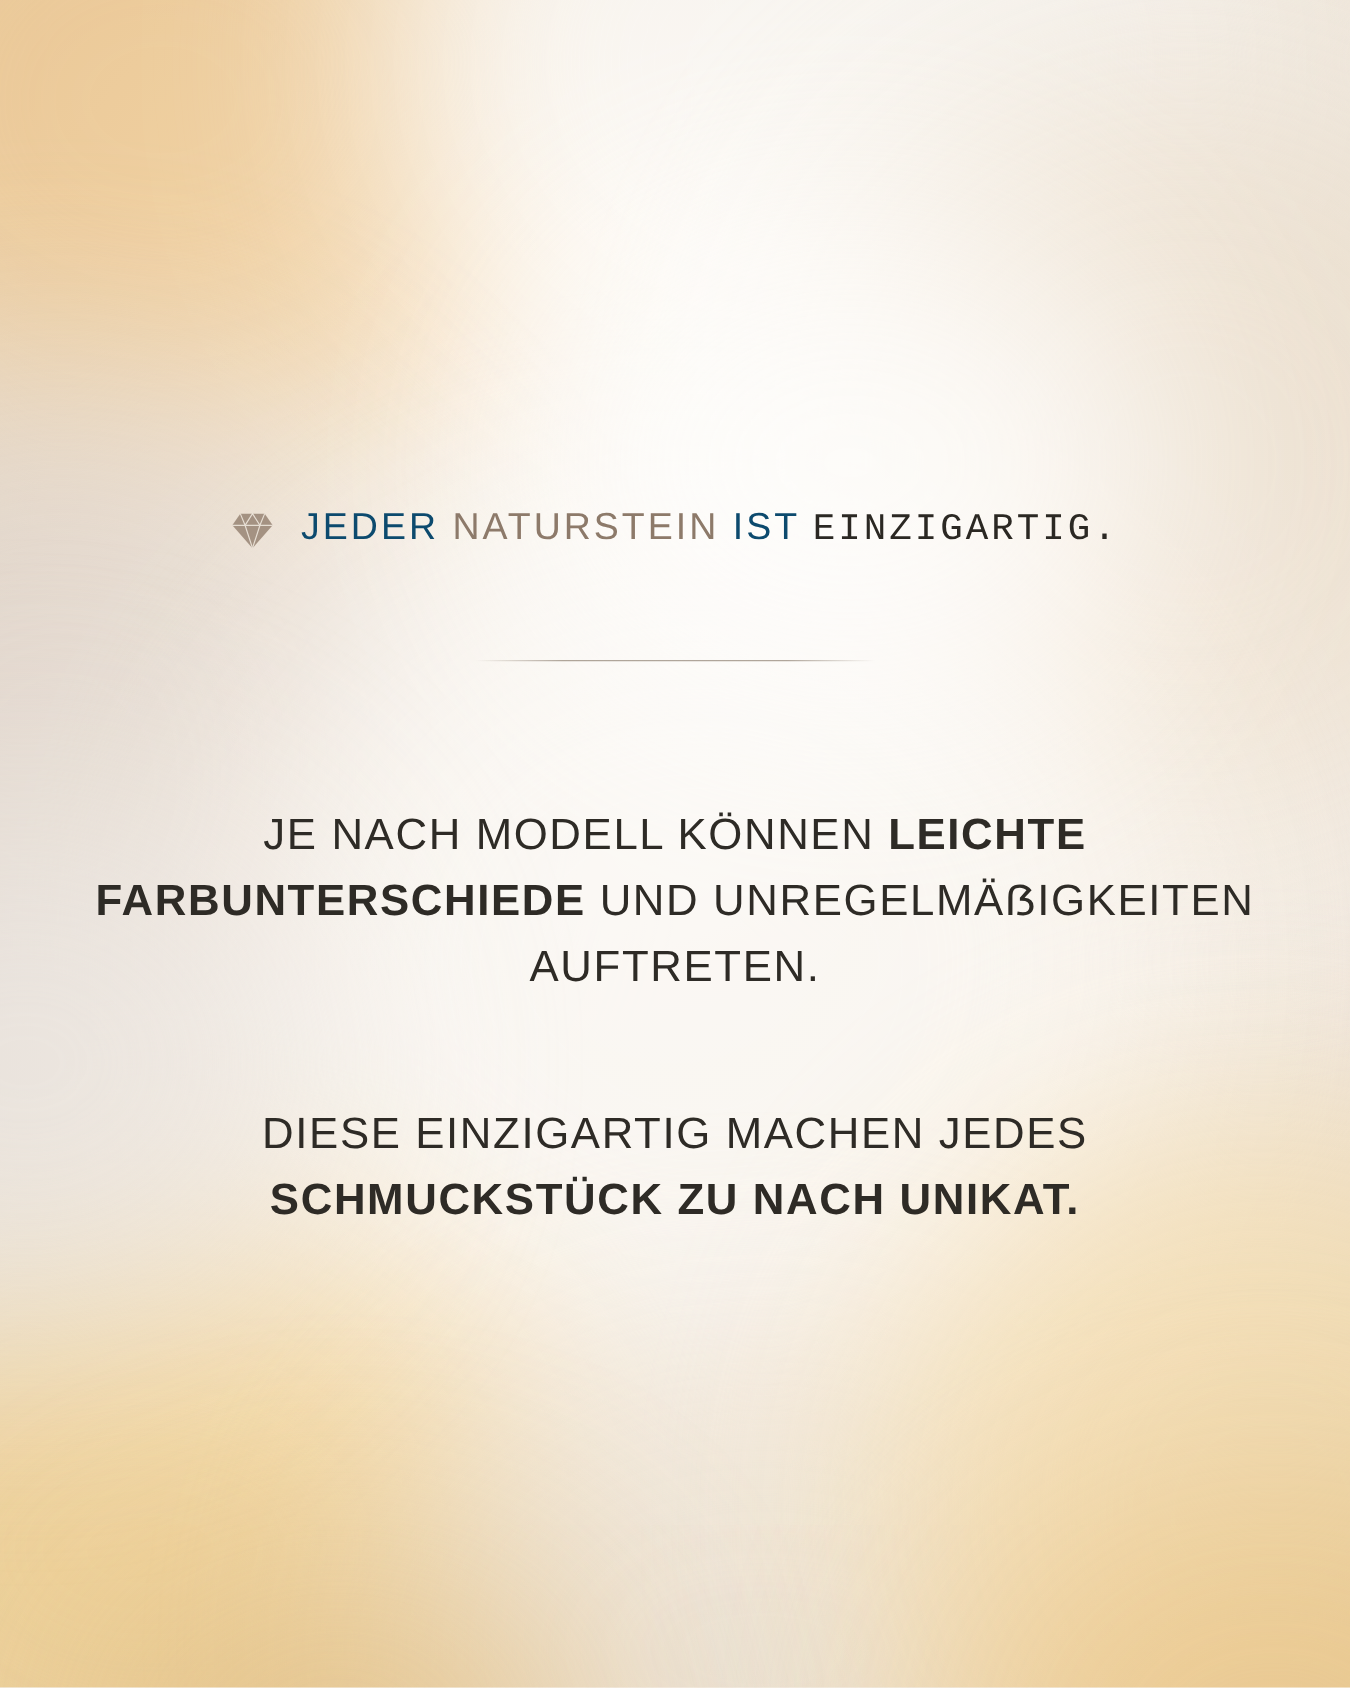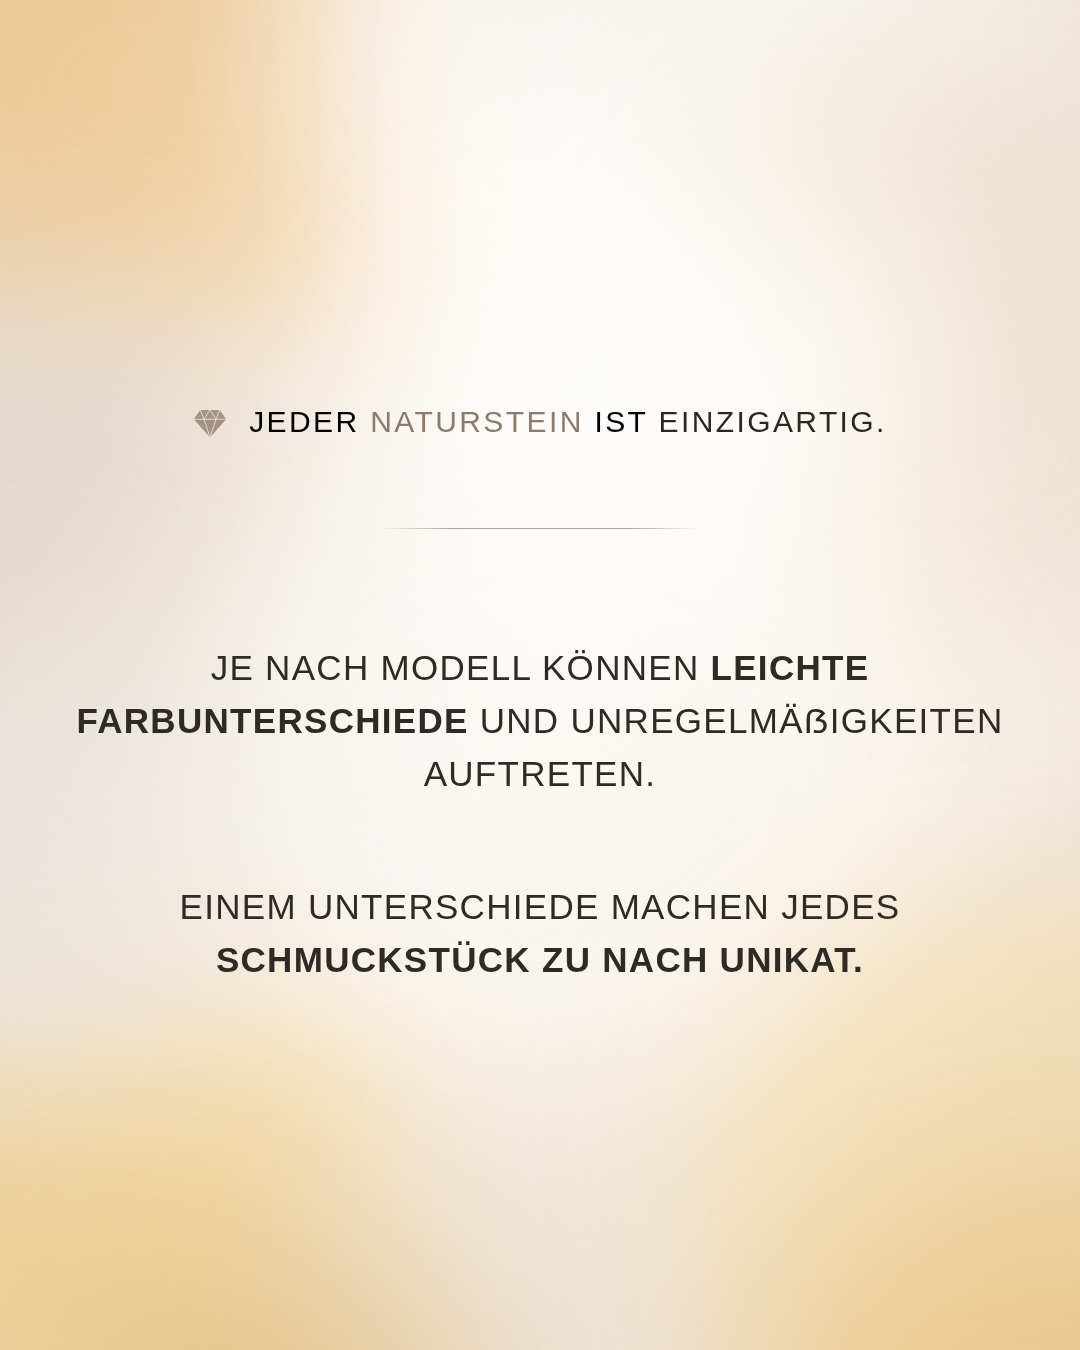--- a/index.html
+++ b/index.html
@@ -85,23 +85,23 @@
     margin-top: 2px;
   }
 
   .headline {
     font-size: 30px;
     letter-spacing: 2.4px;
     line-height: 1.2;
     white-space: nowrap;
     font-weight: 400;
   }
-  .headline .w-light { color: #000000; font-weight: 400; }
+  .headline .w-light { color: #0c4a6e; font-weight: 400; }
   .headline .w-bold  { color: #8d7a6a; font-weight: 400; }
-  .headline .w-dark  { color: #2b2823; font-weight: 400; }
+  .headline .w-dark  { color: #2b2823; font-weight: 400; font-family: Liberation Mono, monospace; }
 
   .divider {
     position: absolute;
     top: 528px;
     left: 50%;
     transform: translateX(-50%);
     width: 320px;
     height: 1px;
     background: linear-gradient(90deg, rgba(160,148,136,0) 0%, rgba(150,137,123,0.75) 22%, rgba(150,137,123,0.75) 78%, rgba(160,148,136,0) 100%);
   }
@@ -169,17 +169,17 @@
       </div>
     </div>
 
     <div class="divider"></div>
 
     <p class="para para-1">
       <span>JE NACH MODELL KÖNNEN </span><b>LEICHTE FARBUNTERSCHIEDE</b><span> UND UNREGELMÄẞIGKEITEN AUFTRETEN.</span>
     </p>
 
     <p class="para para-2">
-      <span>EINEM UNTERSCHIEDE MACHEN JEDES </span><b>SCHMUCKSTÜCK ZU NACH UNIKAT.</b>
+      <span>DIESE EINZIGARTIG MACHEN JEDES </span><b>SCHMUCKSTÜCK ZU NACH UNIKAT.</b>
     </p>
 
   </div>
 </div>
 
 </body></html>

